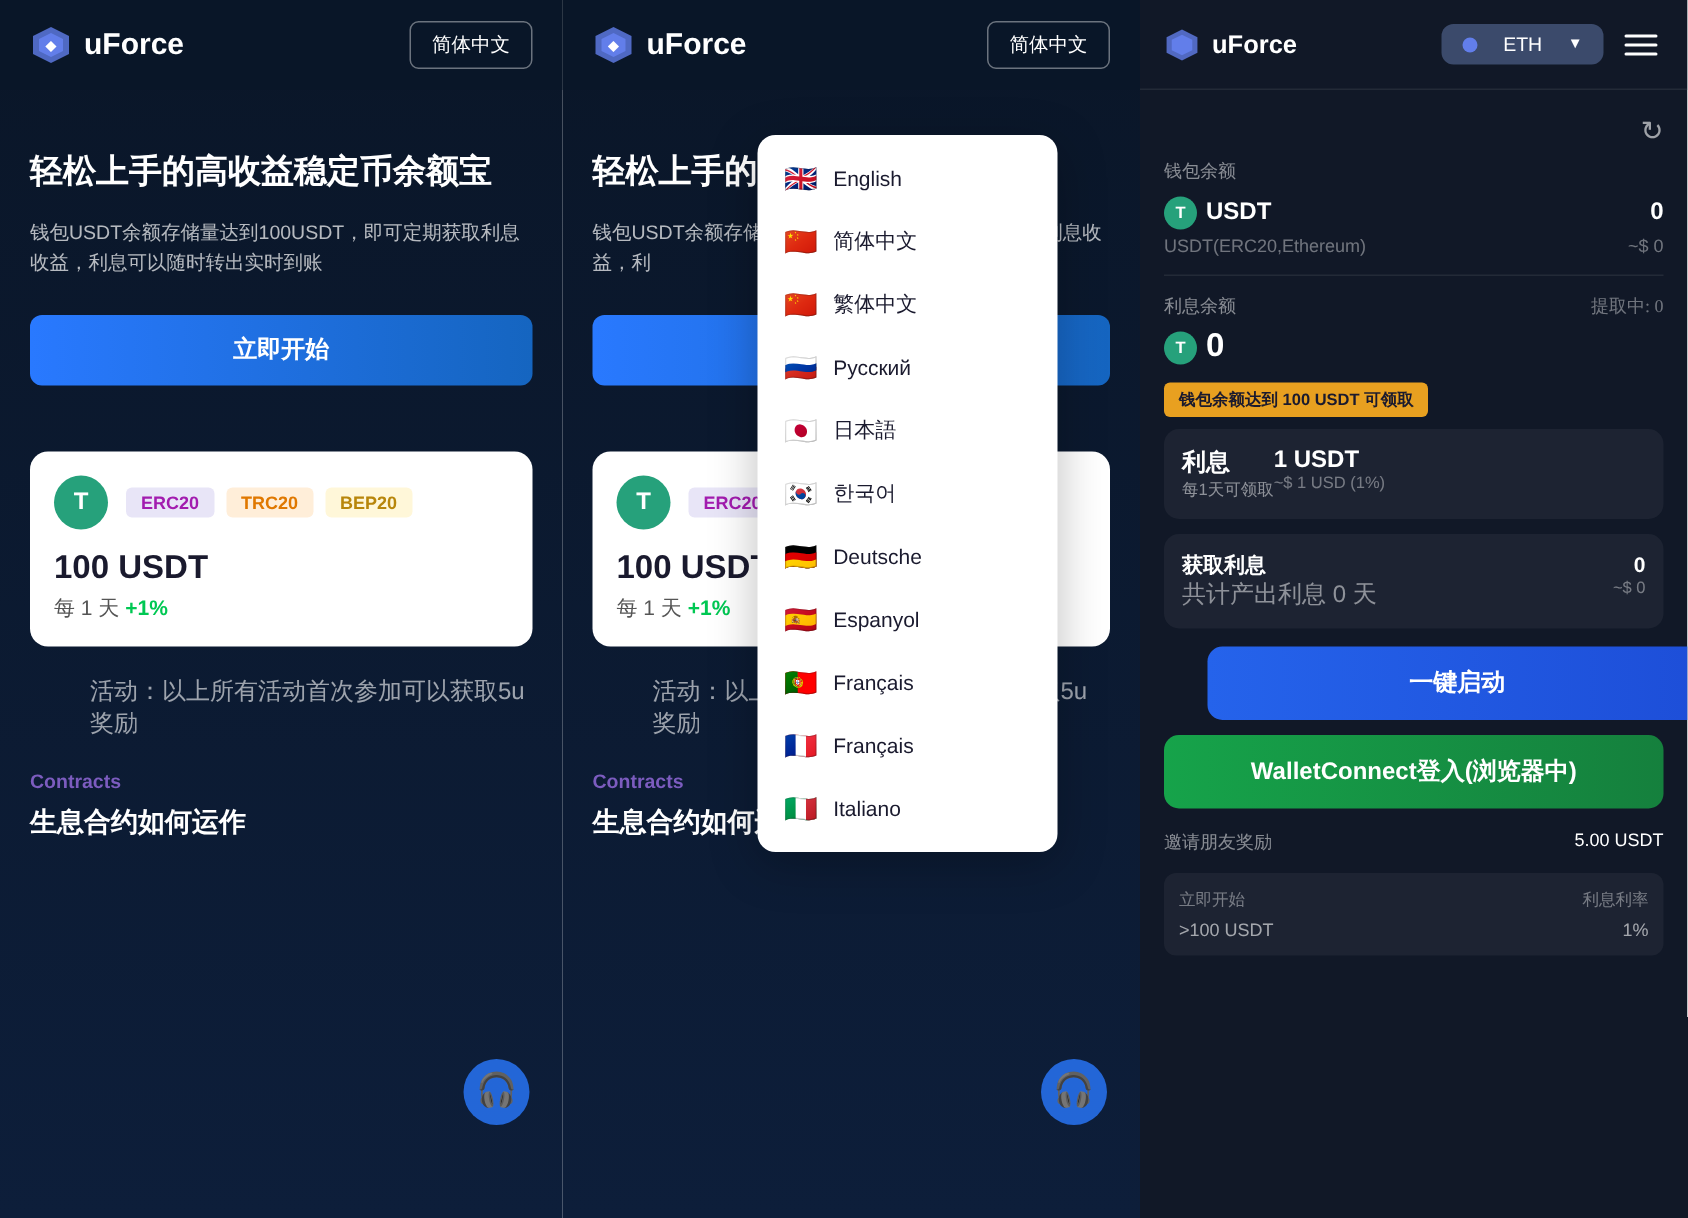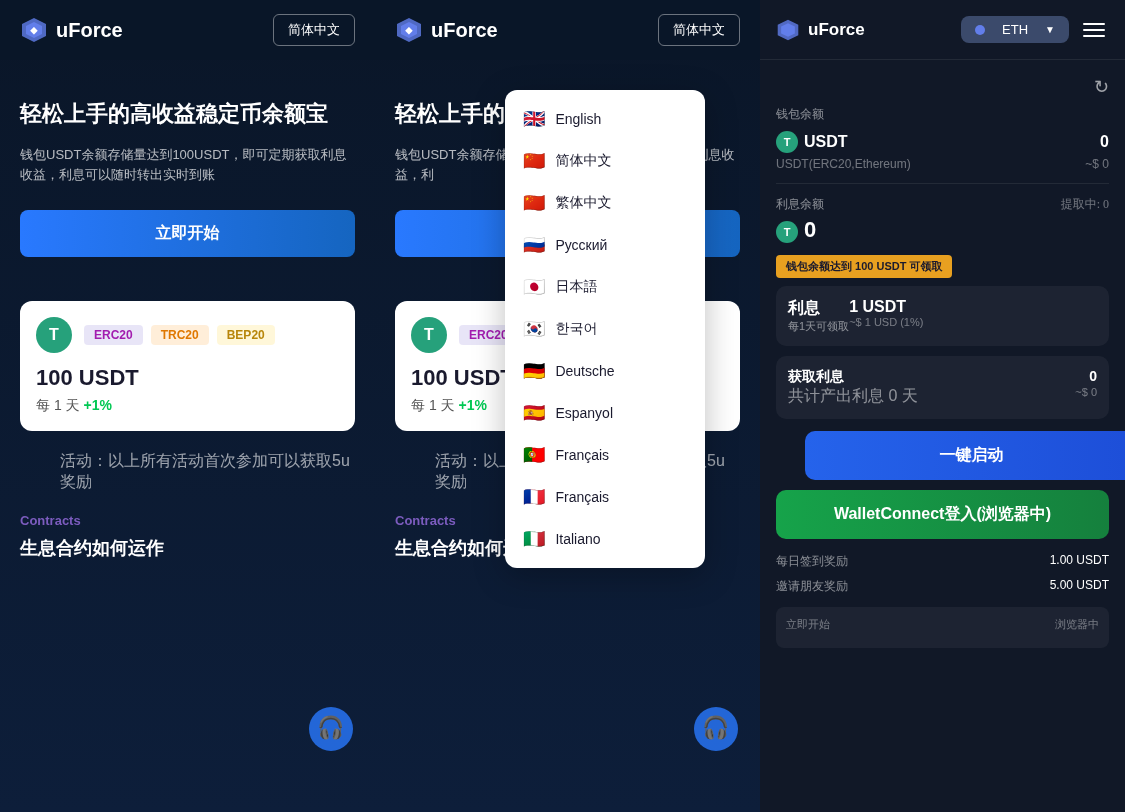--- a/index.html
+++ b/index.html
@@ -746,31 +746,31 @@
       </div>
     </div>
 
     
     <button class="action-btn btn-primary">一键启动</button>
     <button class="action-btn btn-green">WalletConnect登入(浏览器中)</button>
 
     
     <div>
       <div class="rewards-row">
-        <span class="reward-label">每日签到奖励</span>
-        <span class="reward-value">1.00 USDT</span>
-      </div>
-      <div class="rewards-row">
         <span class="reward-label">邀请朋友奖励</span>
         <span class="reward-value">5.00 USDT</span>
       </div>
     </div>
 
     
     <div class="table-section">
       <div class="table-header-row">
         <span class="table-header-cell">立即开始</span>
-        <span class="table-header-cell">浏览器中</span>
+        <span class="table-header-cell">利息利率</span>
+      </div>
+      <div class="table-data-row">
+        <span class="table-data-cell">&gt;100 USDT</span>
+        <span class="table-data-cell">1%</span>
       </div>
     </div>
 
   </div>
 </div>
 
 </body></html>

